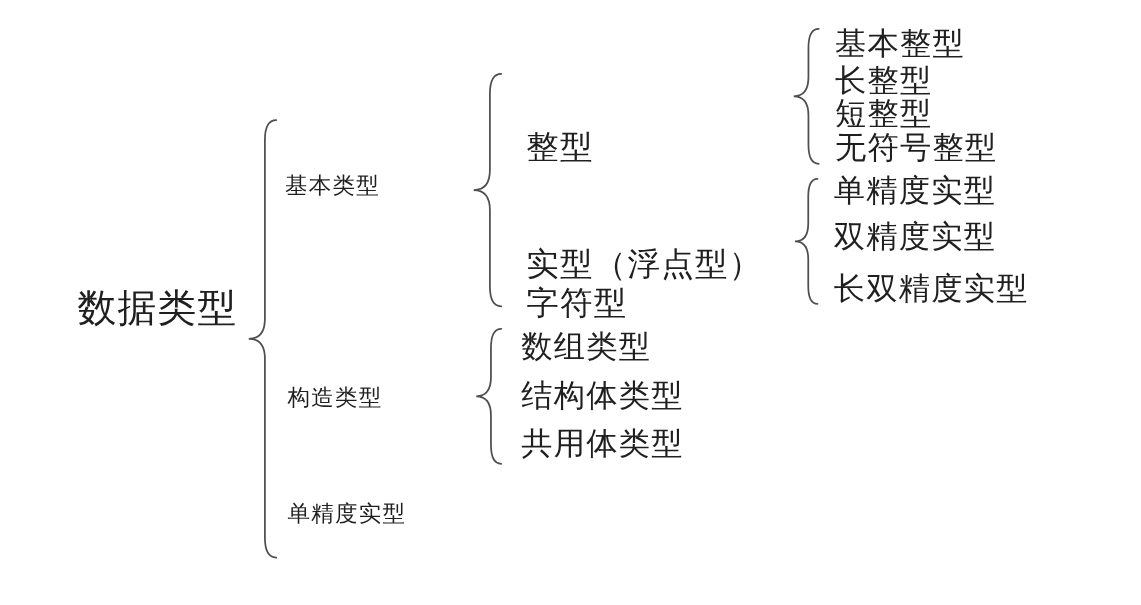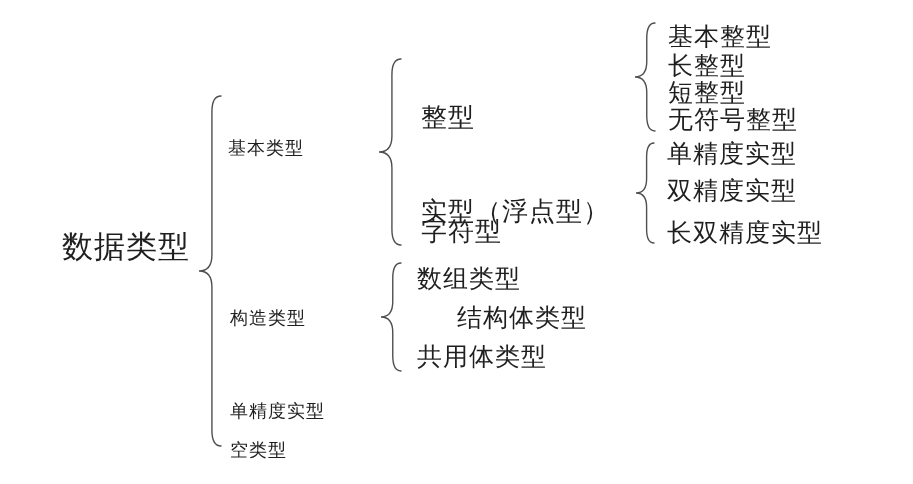--- a/index.html
+++ b/index.html
@@ -30,29 +30,28 @@
 
   <div class="label lv-root" style="left:42px; top:246px;">数据类型</div>
 
   <svg class="brace" width="24" height="352" style="left:198px; top:95px;">
       <path d="M 23 1 Q 13.919999999999998 1 13.919999999999998 17 L 13.919999999999998 160 Q 13.919999999999998 176 1 176 Q 13.919999999999998 176 13.919999999999998 192 L 13.919999999999998 335 Q 13.919999999999998 351 23 351" fill="none" stroke="#4f4f4f" stroke-width="1.4" stroke-linecap="round"></path>
     </svg>
 
   <div class="label lv-1" style="left:228px; top:148px;">基本类型</div>
   <div class="label lv-1" style="left:230px; top:318px;">构造类型</div>
   <div class="label lv-1" style="left:230px; top:411px;">单精度实型</div>
-  <div class="label lv-1" style="left:230px; top:450px;">空类型</div>
 
   <svg class="brace" width="24" height="188" style="left:378px; top:58px;">
       <path d="M 23 1 Q 13.919999999999998 1 13.919999999999998 17 L 13.919999999999998 78 Q 13.919999999999998 94 1 94 Q 13.919999999999998 94 13.919999999999998 110 L 13.919999999999998 171 Q 13.919999999999998 187 23 187" fill="none" stroke="#4f4f4f" stroke-width="1.4" stroke-linecap="round"></path>
     </svg>
 
   <div class="label lv-2" style="left:421px; top:78px;">整型</div>
   <div class="label lv-2" style="left:421px; top:172px;">实型（浮点型）</div>
-  <div class="label lv-2" style="left:421px; top:192px;">字符型</div>
+  <div class="label lv-2" style="left:421px; top:203px;">字符型</div>
 
   <svg class="brace" width="22" height="110" style="left:634px; top:22px;">
       <path d="M 21 1 Q 12.76 1 12.76 16.400000000000002 L 12.76 39.599999999999994 Q 12.76 55 1 55 Q 12.76 55 12.76 70.4 L 12.76 93.6 Q 12.76 109 21 109" fill="none" stroke="#4f4f4f" stroke-width="1.4" stroke-linecap="round"></path>
     </svg>
 
   <div class="label lv-3" style="left:668px; top:36px;">基本整型</div>
   <div class="label lv-3" style="left:668px; top:65px;">长整型</div>
   <div class="label lv-3" style="left:668px; top:92px;">短整型</div>
   <div class="label lv-3" style="left:668px; top:119px;">无符号整型</div>
 
@@ -62,16 +61,16 @@
 
   <div class="label lv-3" style="left:667px; top:153px;">单精度实型</div>
   <div class="label lv-3" style="left:667px; top:190px;">双精度实型</div>
   <div class="label lv-3" style="left:667px; top:232px;">长双精度实型</div>
 
   <svg class="brace" width="22" height="110" style="left:380px; top:262px;">
       <path d="M 21 1 Q 12.76 1 12.76 16.400000000000002 L 12.76 39.599999999999994 Q 12.76 55 1 55 Q 12.76 55 12.76 70.4 L 12.76 93.6 Q 12.76 109 21 109" fill="none" stroke="#4f4f4f" stroke-width="1.4" stroke-linecap="round"></path>
     </svg>
 
   <div class="label lv-3" style="left:417px; top:278px;">数组类型</div>
-  <div class="label lv-3" style="left:417px; top:317px;margin-left:40px;">结构体类型</div>
+  <div class="label lv-3" style="left:417px; top:317px;">结构体类型</div>
   <div class="label lv-3" style="left:417px; top:356px;">共用体类型</div>
 
 </div>
 
 </body></html>

